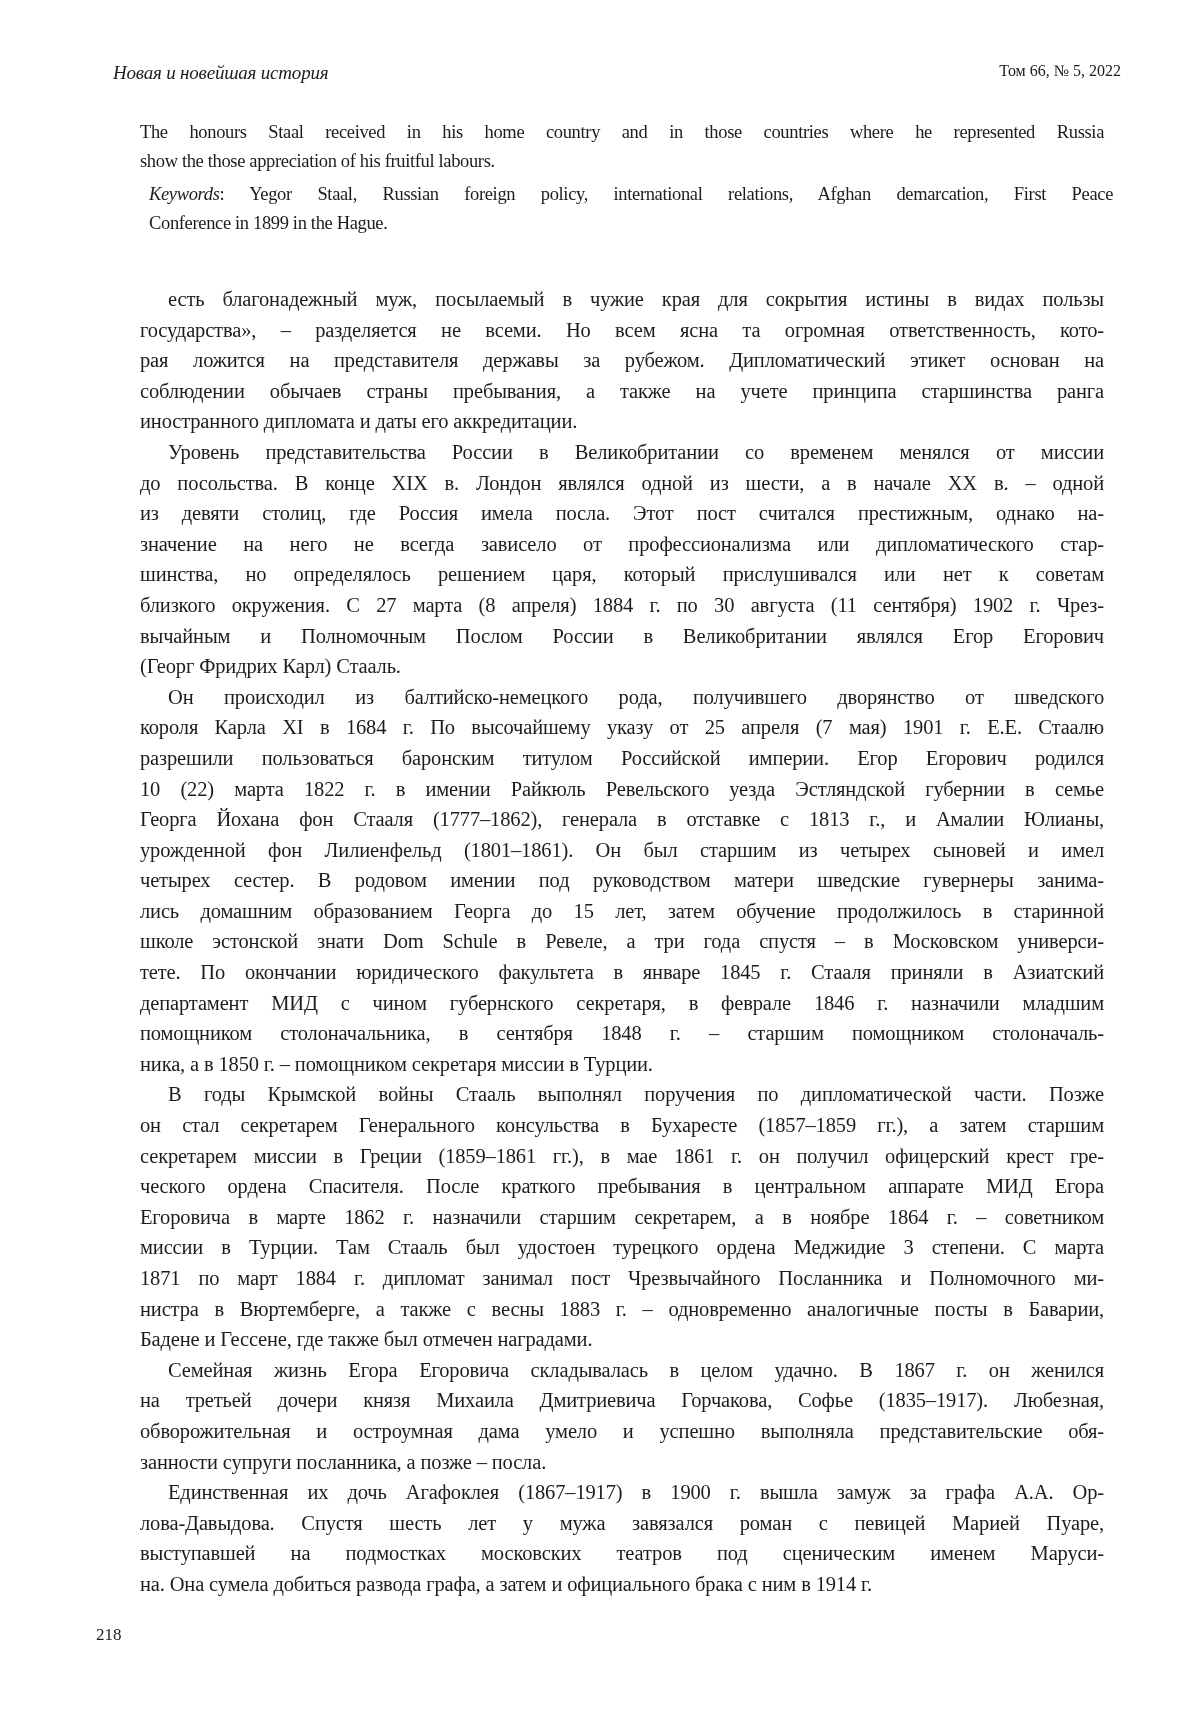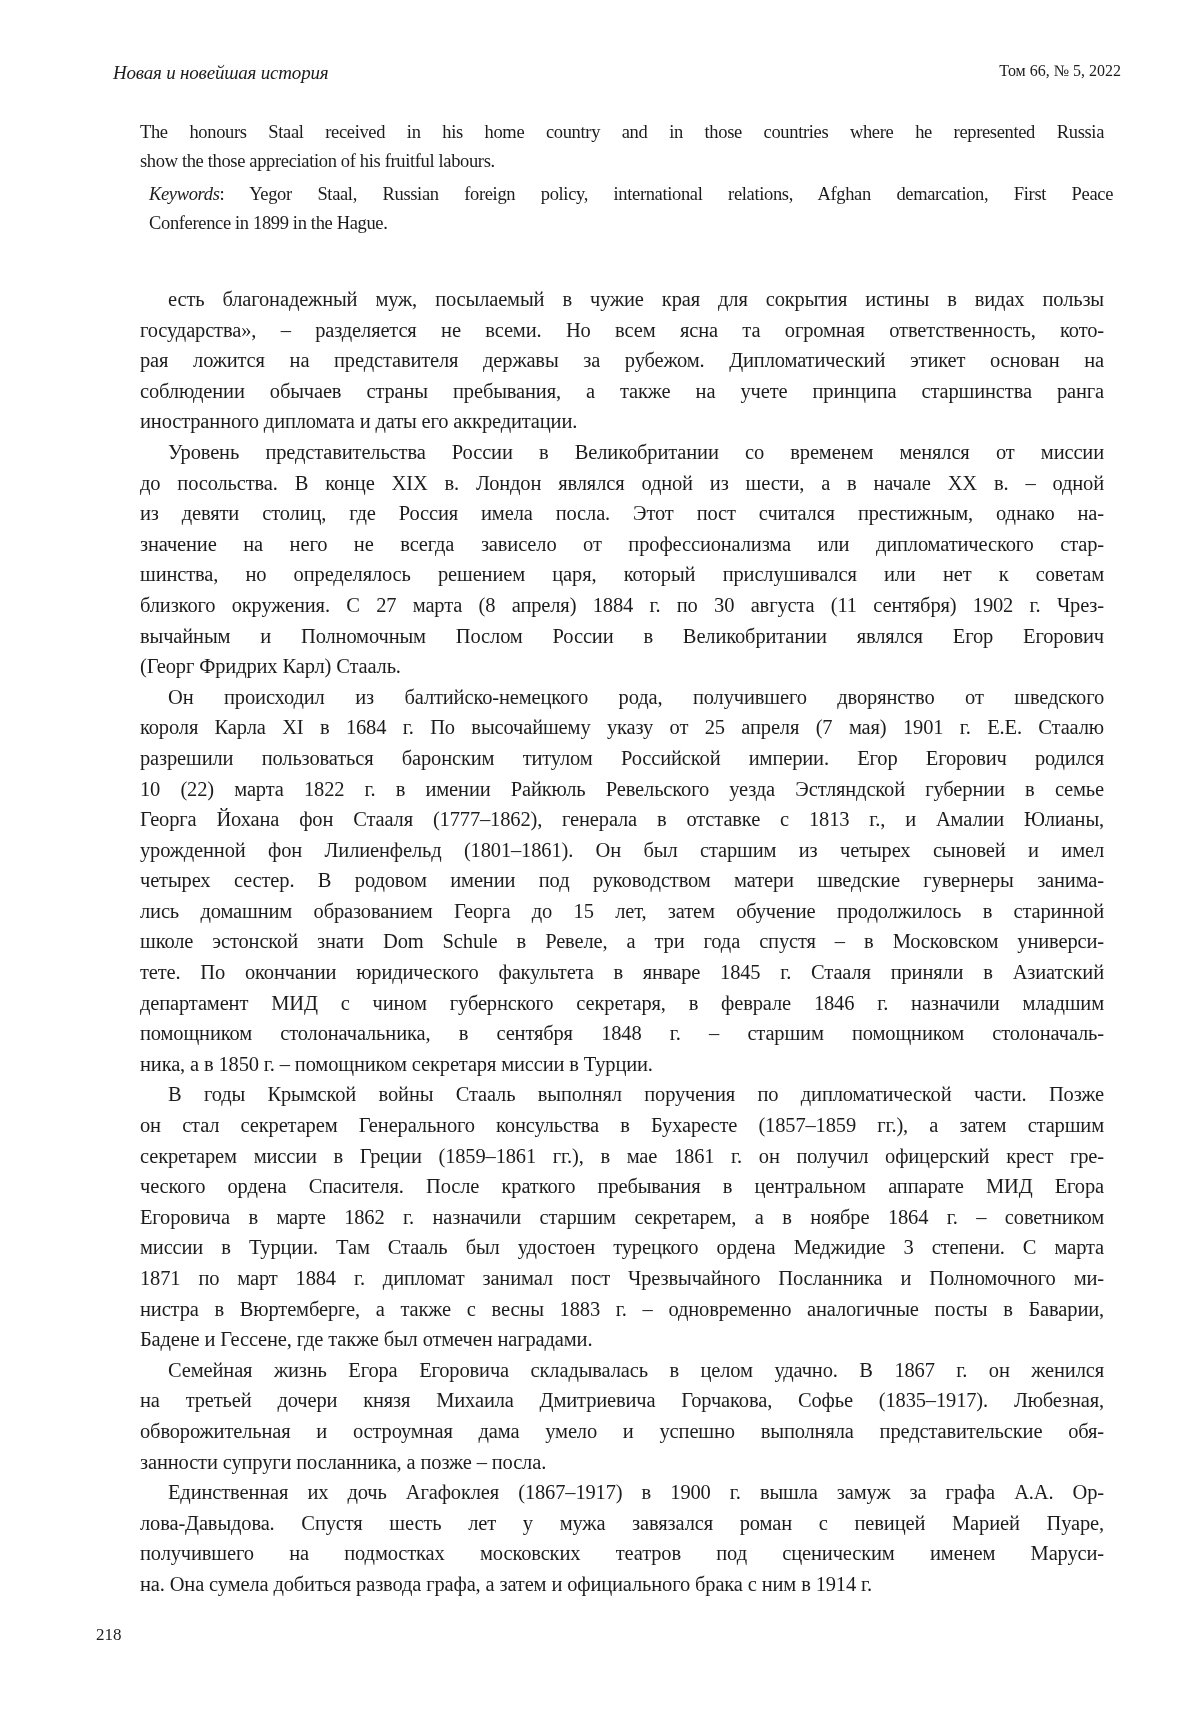--- a/index.html
+++ b/index.html
@@ -84,18 +84,18 @@
     </div>
     <div class="para">
       <span class="line">Семейная жизнь Егора Егоровича складывалась в целом удачно. В 1867 г. он женился</span>
       <span class="line">на третьей дочери князя Михаила Дмитриевича Горчакова, Софье (1835–1917). Любезная,</span>
       <span class="line">обворожительная и остроумная дама умело и успешно выполняла представительские обя-</span>
       <span class="line last">занности супруги посланника, а позже – посла.</span>
     </div>
     <div class="para">
       <span class="line">Единственная их дочь Агафоклея (1867–1917) в 1900 г. вышла замуж за графа А.А. Ор-</span>
       <span class="line">лова-Давыдова. Спустя шесть лет у мужа завязался роман с певицей Марией Пуаре,</span>
-      <span class="line">получившего на подмостках московских театров под сценическим именем Маруси-</span>
+      <span class="line">выступавшей на подмостках московских театров под сценическим именем Маруси-</span>
       <span class="line last">на. Она сумела добиться развода графа, а затем и официального брака с ним в 1914 г.</span>
     </div>
   </div>
 
 <div class="page-number">218</div>
 
 </body></html>

